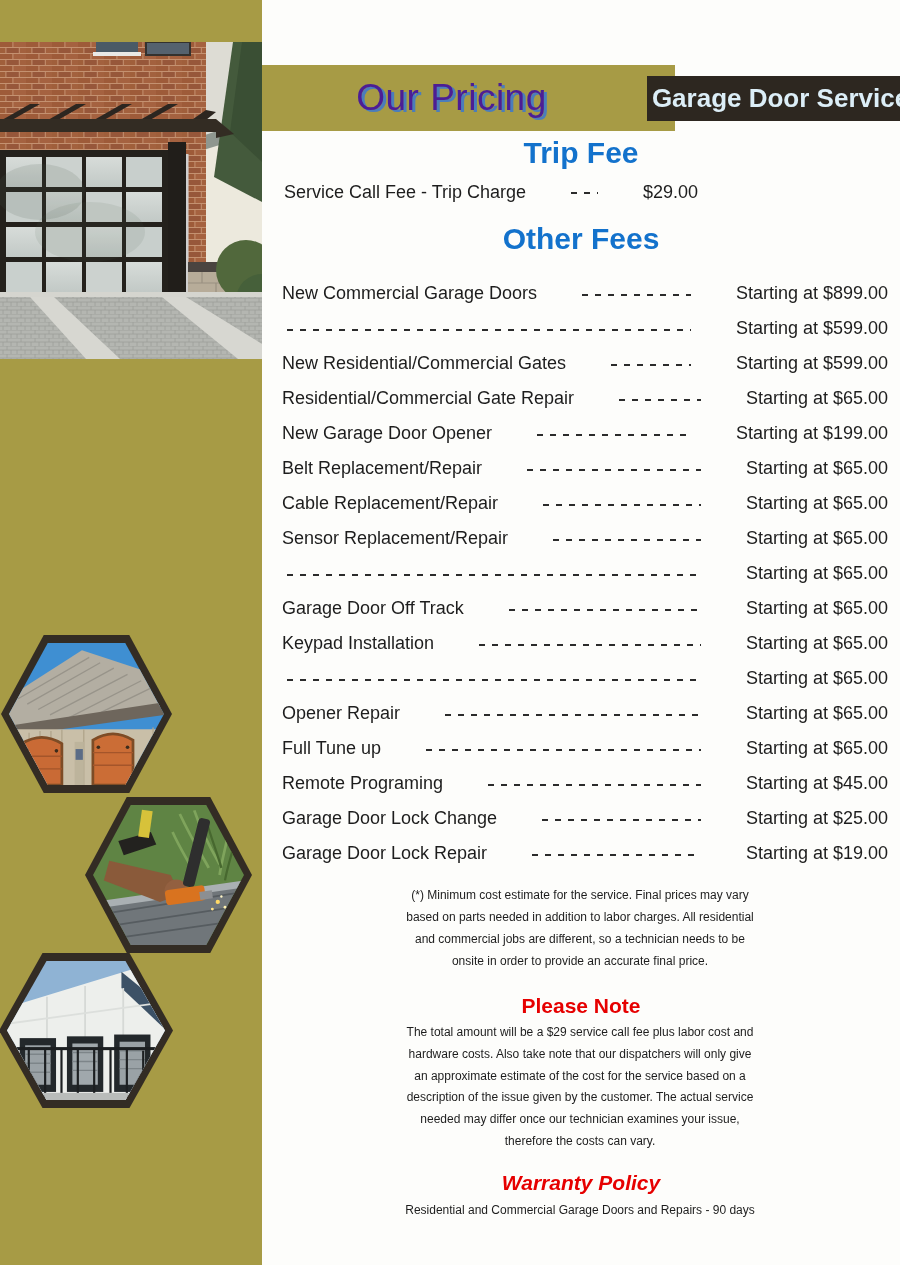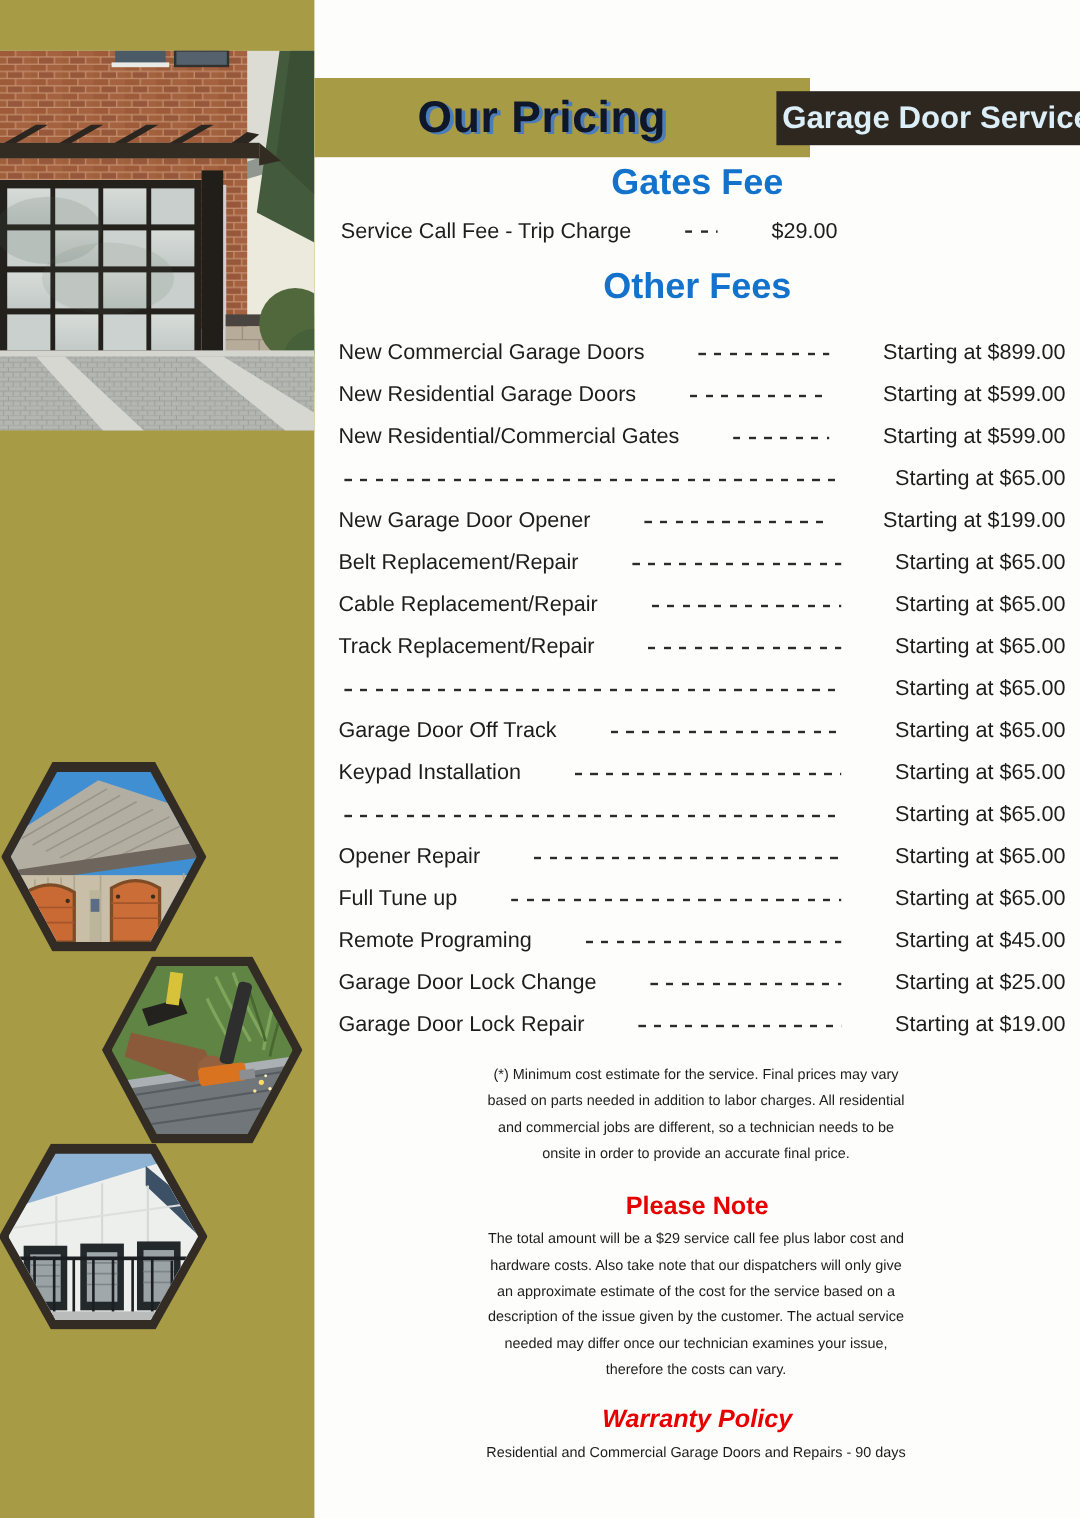--- a/index.html
+++ b/index.html
@@ -21,21 +21,21 @@
   .hex1{left:1px;top:635px;width:171px;height:158px;}
   .hex2{left:85px;top:797px;width:167px;height:156px;}
   .hex3{left:-1px;top:953px;width:174px;height:155px;}
 
   
   .main{position:absolute;left:262px;top:0;width:638px;height:1265px;}
 
   .banner{position:absolute;left:0;top:65px;width:413px;height:66px;
           background:var(--olive,#a79b45);display:flex;align-items:center;
           justify-content:center;padding-right:34px;box-sizing:border-box;}
-  .banner h1{margin:0;font-size:37px;font-weight:bold;color:#0f172a;letter-spacing:.5px;
+  .banner h1{margin:0;font-size:37px;font-weight:normal;color:#4c1d95;letter-spacing:.5px;
           text-shadow:3px 2px 0 var(--title-shadow-blue,#4b7dbb);}
   .brand-box{position:absolute;left:385px;top:76px;width:267px;height:45px;
           background:var(--dark-brown,#2d2720);display:flex;align-items:center;
           justify-content:center;}
   .brand-box span{font-size:26px;font-weight:bold;color:var(--brand-text,#dceef7);
           white-space:nowrap;}
 
   h2.blue{position:absolute;left:0;width:100%;margin:0;text-align:center;
           font-size:30px;font-weight:bold;color:var(--heading-blue,#1372cc);}
   .h-basic{top:136px;}
@@ -235,67 +235,67 @@
 
   <main class="main">
 
     <div class="banner">
       <h1>Our Pricing</h1>
     </div>
     <div class="brand-box">
       <span>Garage Door Service</span>
     </div>
 
-    <h2 class="blue h-basic">Gates Fee</h2>
+    <h2 class="blue h-basic">Trip Fee</h2>
 
     <div class="fee-row basic-row">
       <span class="lbl">Service Call Fee - Trip Charge</span>
       <span class="leader"></span>
       <span class="prc">$29.00</span>
     </div>
 
     <h2 class="blue h-other">Other Fees</h2>
 
     <div class="fee-list" id="fee-list">
         <div class="fee-row">
           <span class="lbl">New Commercial Garage Doors</span>
           <span class="leader"></span>
           <span class="prc">Starting at $899.00</span>
         </div>
         <div class="fee-row">
-          <span class="lbl">New Residential Garage Doors</span>
           <span class="leader"></span>
           <span class="prc">Starting at $599.00</span>
         </div>
         <div class="fee-row">
           <span class="lbl">New Residential/Commercial Gates</span>
           <span class="leader"></span>
           <span class="prc">Starting at $599.00</span>
         </div>
         <div class="fee-row">
+          <span class="lbl">Residential/Commercial Gate Repair</span>
           <span class="leader"></span>
           <span class="prc">Starting at $65.00</span>
         </div>
         <div class="fee-row">
           <span class="lbl">New Garage Door Opener</span>
           <span class="leader"></span>
           <span class="prc">Starting at $199.00</span>
         </div>
         <div class="fee-row">
           <span class="lbl">Belt Replacement/Repair</span>
           <span class="leader"></span>
           <span class="prc">Starting at $65.00</span>
         </div>
         <div class="fee-row">
           <span class="lbl">Cable Replacement/Repair</span>
           <span class="leader"></span>
           <span class="prc">Starting at $65.00</span>
         </div>
         <div class="fee-row">
-          <span class="lbl">Track Replacement/Repair</span>
+          <span class="lbl">Sensor Replacement/Repair</span>
           <span class="leader"></span>
           <span class="prc">Starting at $65.00</span>
         </div>
         <div class="fee-row">
           <span class="leader"></span>
           <span class="prc">Starting at $65.00</span>
         </div>
         <div class="fee-row">
           <span class="lbl">Garage Door Off Track</span>
           <span class="leader"></span>

